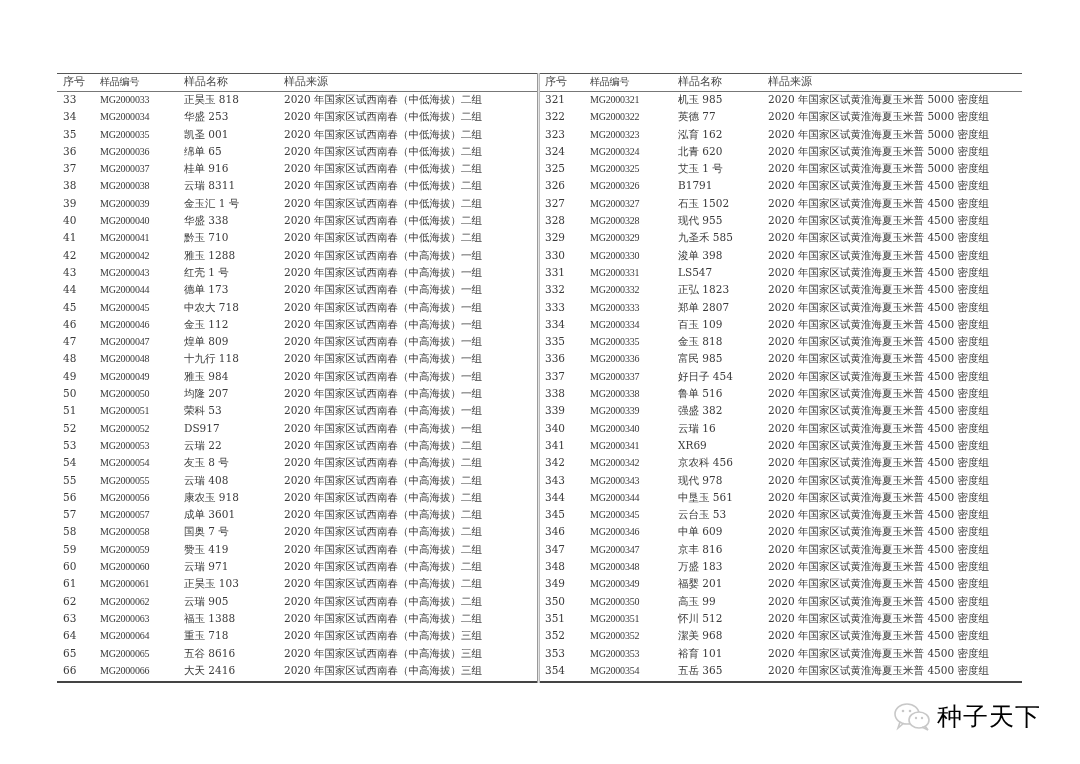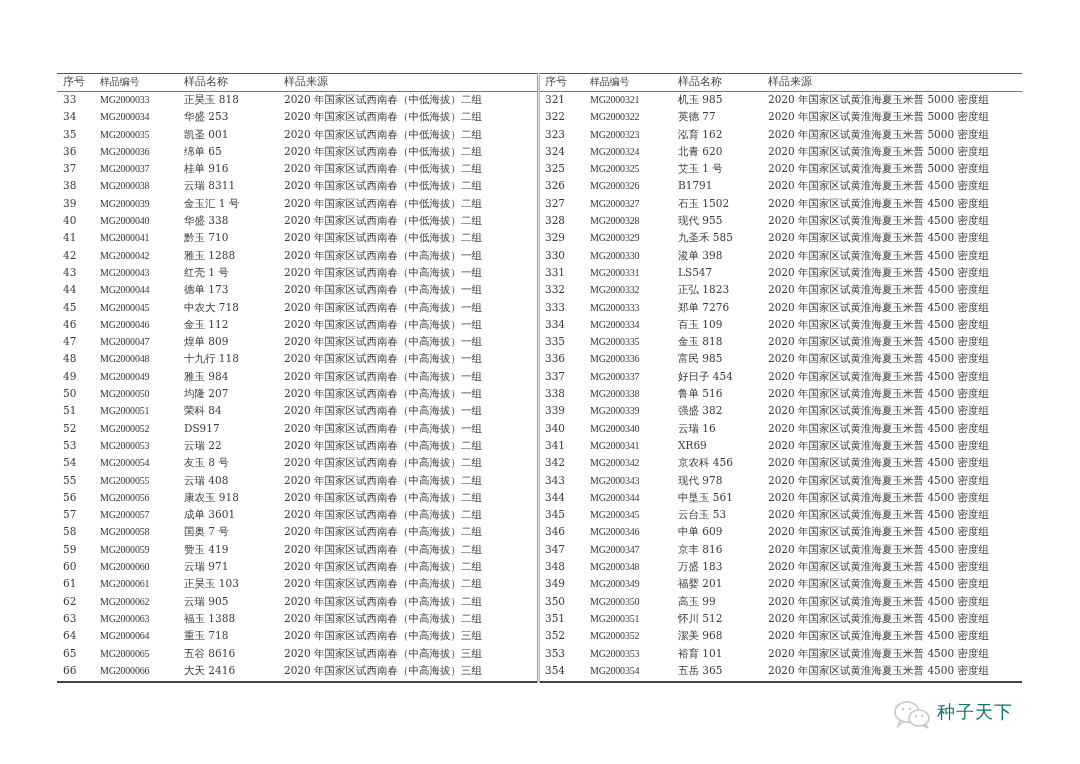--- a/index.html
+++ b/index.html
@@ -16,22 +16,22 @@
   .half.right { left: 486px; }
   .row { display: flex; height: 17.3px; line-height: 17.3px; font-size: 10.5px; white-space: nowrap; }
   .row.head { height: 18px; line-height: 18px; font-size: 11px; color: #444; align-items: center; }
   .c-no { width: 43px; padding-left: 6px; box-sizing: border-box; }
   .c-code { width: 84px; font-family: "Liberation Serif", serif; font-size: 10px; letter-spacing: -0.2px; }
   .c-name { width: 100px; }
   .c-src { flex: 1; }
   .right .c-no { width: 47px; padding-left: 2px; }
   .right .c-code { width: 88px; }
   .right .c-name { width: 90px; }
-  .watermark { position: absolute; left: 893px; top: 700px; display: flex; align-items: flex-start; gap: 4px;
-               color: #0f766e; font-family: "DejaVu Sans", sans-serif; font-size: 18px; letter-spacing: 1px; }
+  .watermark { position: absolute; left: 893px; top: 700px; display: flex; align-items: center; gap: 4px;
+               color: #000000; font-family: "DejaVu Sans", sans-serif; font-size: 25px; letter-spacing: 1px; }
   .watermark svg { display: block; }
 </style>
 </head>
 <body>
 
 <div class="sheet">
   <div class="rule-top"></div>
   <div class="rule-head"></div>
   <div class="rule-bottom"></div>
   <div class="divider"></div>
@@ -148,21 +148,21 @@
         </div>
         <div class="row">
           <span class="c-no">50</span>
           <span class="c-code">MG2000050</span>
           <span class="c-name">均隆 207</span>
           <span class="c-src">2020 年国家区试西南春（中高海拔）一组</span>
         </div>
         <div class="row">
           <span class="c-no">51</span>
           <span class="c-code">MG2000051</span>
-          <span class="c-name">荣科 84</span>
+          <span class="c-name">荣科 53</span>
           <span class="c-src">2020 年国家区试西南春（中高海拔）一组</span>
         </div>
         <div class="row">
           <span class="c-no">52</span>
           <span class="c-code">MG2000052</span>
           <span class="c-name">DS917</span>
           <span class="c-src">2020 年国家区试西南春（中高海拔）一组</span>
         </div>
         <div class="row">
           <span class="c-no">53</span>
@@ -327,21 +327,21 @@
         </div>
         <div class="row">
           <span class="c-no">332</span>
           <span class="c-code">MG2000332</span>
           <span class="c-name">正弘 1823</span>
           <span class="c-src">2020 年国家区试黄淮海夏玉米普 4500 密度组</span>
         </div>
         <div class="row">
           <span class="c-no">333</span>
           <span class="c-code">MG2000333</span>
-          <span class="c-name">郑单 7276</span>
+          <span class="c-name">郑单 2807</span>
           <span class="c-src">2020 年国家区试黄淮海夏玉米普 4500 密度组</span>
         </div>
         <div class="row">
           <span class="c-no">334</span>
           <span class="c-code">MG2000334</span>
           <span class="c-name">百玉 109</span>
           <span class="c-src">2020 年国家区试黄淮海夏玉米普 4500 密度组</span>
         </div>
         <div class="row">
           <span class="c-no">335</span>

